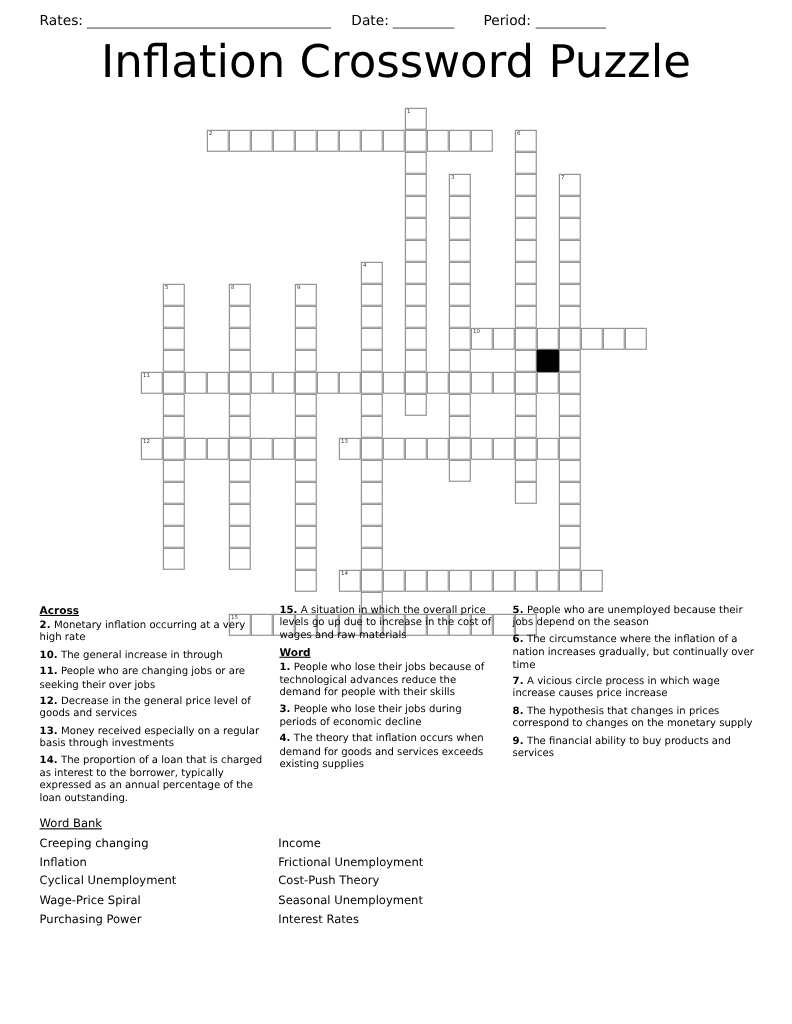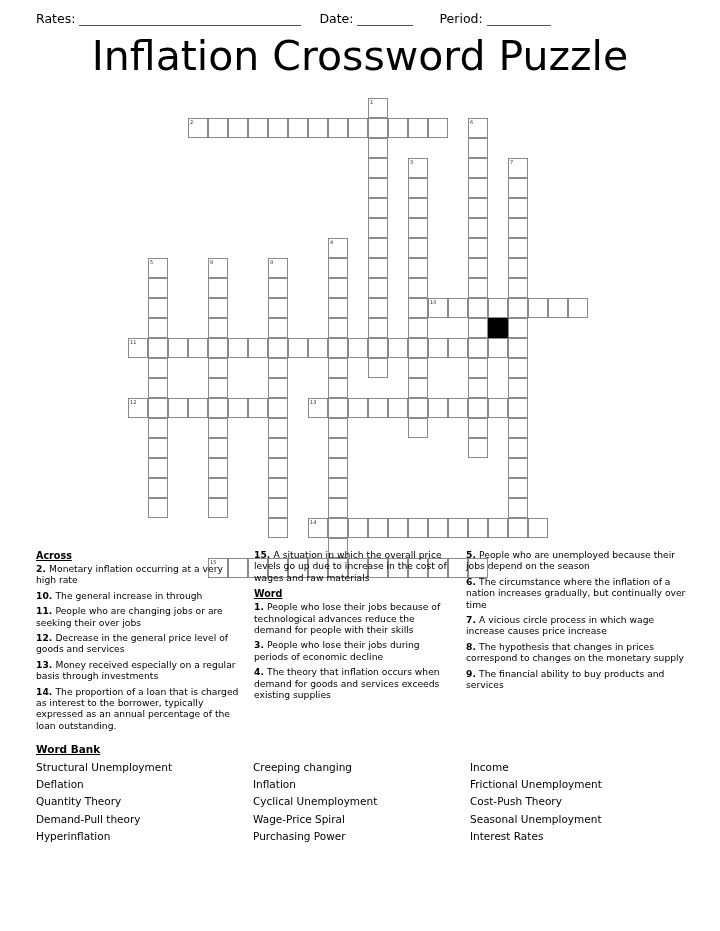--- a/index.html
+++ b/index.html
@@ -126,21 +126,21 @@
   .clue-item .cnum-b { font-weight: bold; }
 
   
   #wordbank {
     position: absolute;
     left: 36px;
     top: 742px;
     width: 652px;
   }
   .wb-heading {
-    font-weight: bold;
+    font-weight: normal;
     text-decoration: underline;
     font-size: 10.5px;
     line-height: 15px;
     display: block;
     margin-bottom: 2px;
   }
   .wb-cols {
     display: flex;
   }
   .wb-col { width: 217px; }
@@ -416,27 +416,20 @@
       <p class="clue-item"><span class="cnum-b">7. </span><span>A vicious circle process in which wage increase causes price increase</span></p>
       <p class="clue-item"><span class="cnum-b">8. </span><span>The hypothesis that changes in prices correspond to changes on the monetary supply</span></p>
       <p class="clue-item"><span class="cnum-b">9. </span><span>The financial ability to buy products and services</span></p>
     </div>
 </div>
 
 <div id="wordbank">
   <span class="wb-heading">Word Bank</span>
   <div class="wb-cols">
       <div class="wb-col">
-        <span class="wb-item">Structural Unemployment</span>
-        <span class="wb-item">Deflation</span>
-        <span class="wb-item">Quantity Theory</span>
-        <span class="wb-item">Demand-Pull theory</span>
-        <span class="wb-item">Hyperinflation</span>
-      </div>
-      <div class="wb-col">
         <span class="wb-item">Creeping changing</span>
         <span class="wb-item">Inflation</span>
         <span class="wb-item">Cyclical Unemployment</span>
         <span class="wb-item">Wage-Price Spiral</span>
         <span class="wb-item">Purchasing Power</span>
       </div>
       <div class="wb-col">
         <span class="wb-item">Income</span>
         <span class="wb-item">Frictional Unemployment</span>
         <span class="wb-item">Cost-Push Theory</span>

